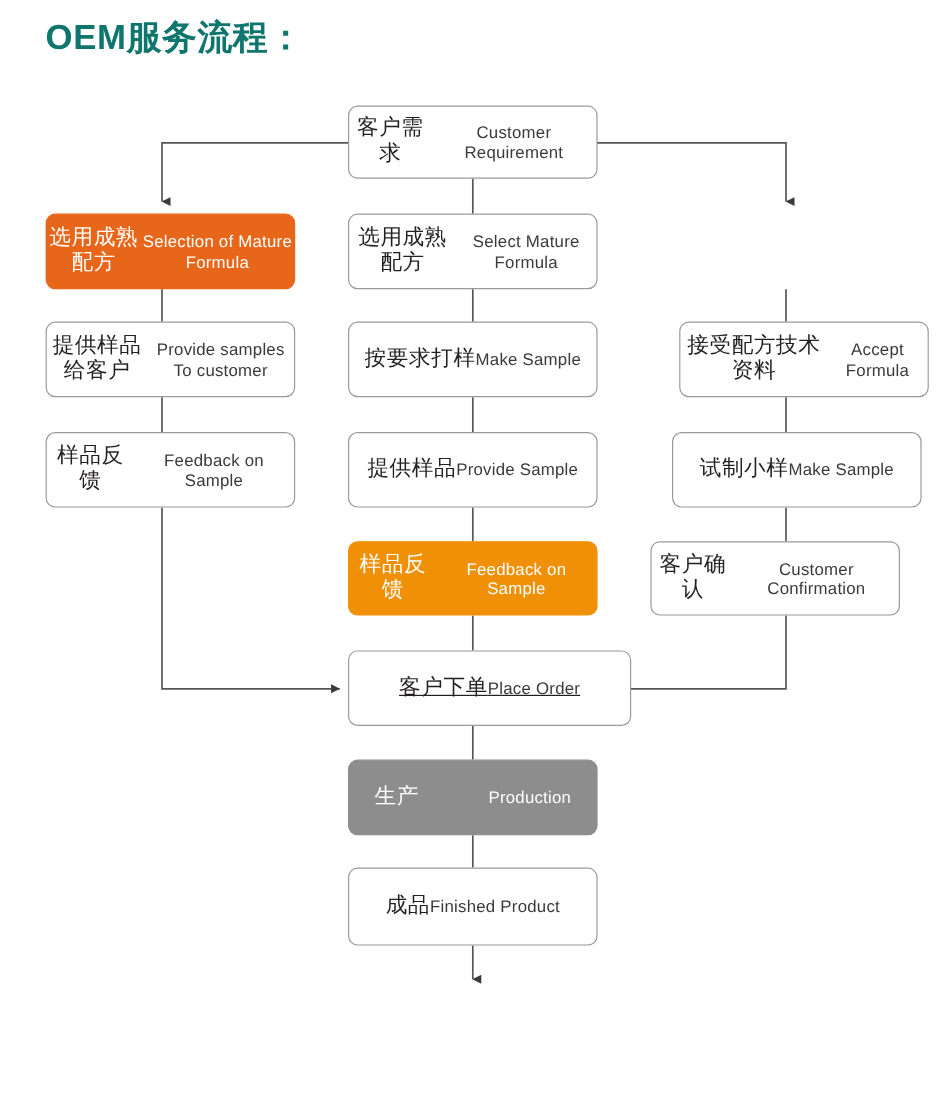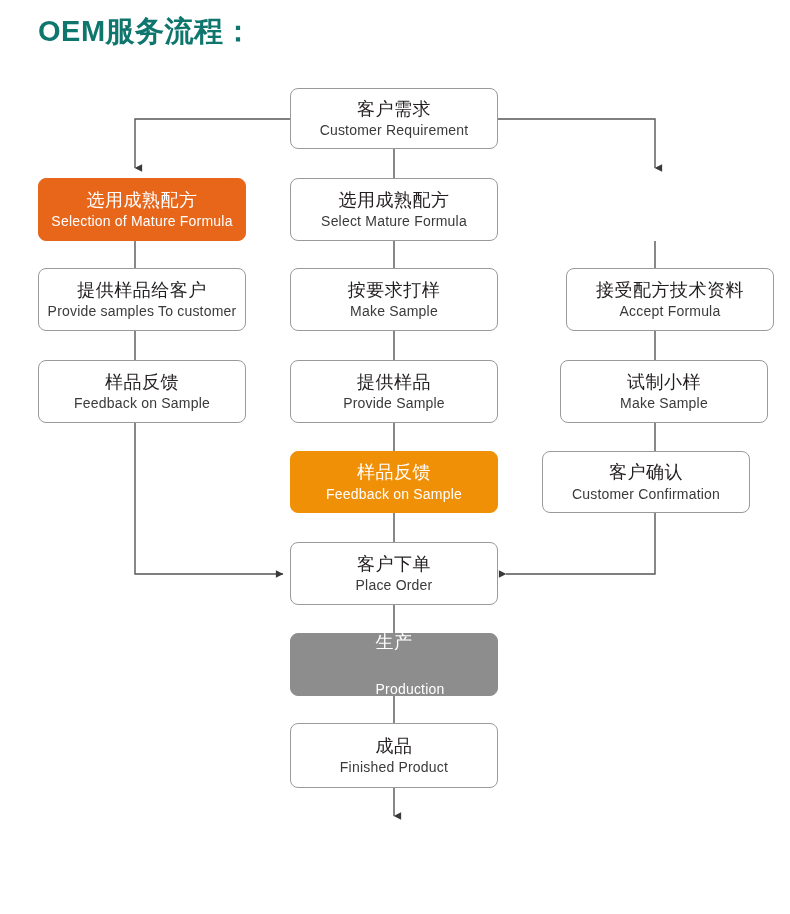--- a/index.html
+++ b/index.html
@@ -37,24 +37,23 @@
     top: 0;
     width: 790px;
     height: 914px;
     pointer-events: none;
   }
   .node {
     position: absolute;
     box-sizing: border-box;
     border-radius: 8px;
     display: flex;
-    flex-direction: column;
     align-items: center;
     justify-content: center;
-    text-align: right;
+    text-align: center;
     line-height: 1.15;
   }
   .node .cn {
     font-size: 18px;
     letter-spacing: 0.5px;
     margin-bottom: 3px;
   }
   .node .en {
     font-size: 14px;
     letter-spacing: 0.2px;
@@ -174,21 +173,21 @@
 
   <div class="node amber" style="left:290px; top:451px; width:208px; height:62px;">
     <div class="cn">样品反馈</div>
     <div class="en">Feedback on Sample</div>
   </div>
   <div class="node plain" style="left:542px; top:451px; width:208px; height:62px;">
     <div class="cn">客户确认</div>
     <div class="en">Customer Confirmation</div>
   </div>
 
-  <div class="node plain" style="left:290px; top:542px; width:208px; height:63px;">
+  <div class="node plain" style="left:290px; top:542px; width:236px; height:63px;text-decoration:underline;">
     <div class="cn">客户下单</div>
     <div class="en">Place Order</div>
   </div>
 
   <div class="node gray" style="left:290px; top:633px; width:208px; height:63px;gap:26px;">
     <div class="cn">生产</div>
     <div class="en">Production</div>
   </div>
 
   <div class="node plain" style="left:290px; top:723px; width:208px; height:65px;">

